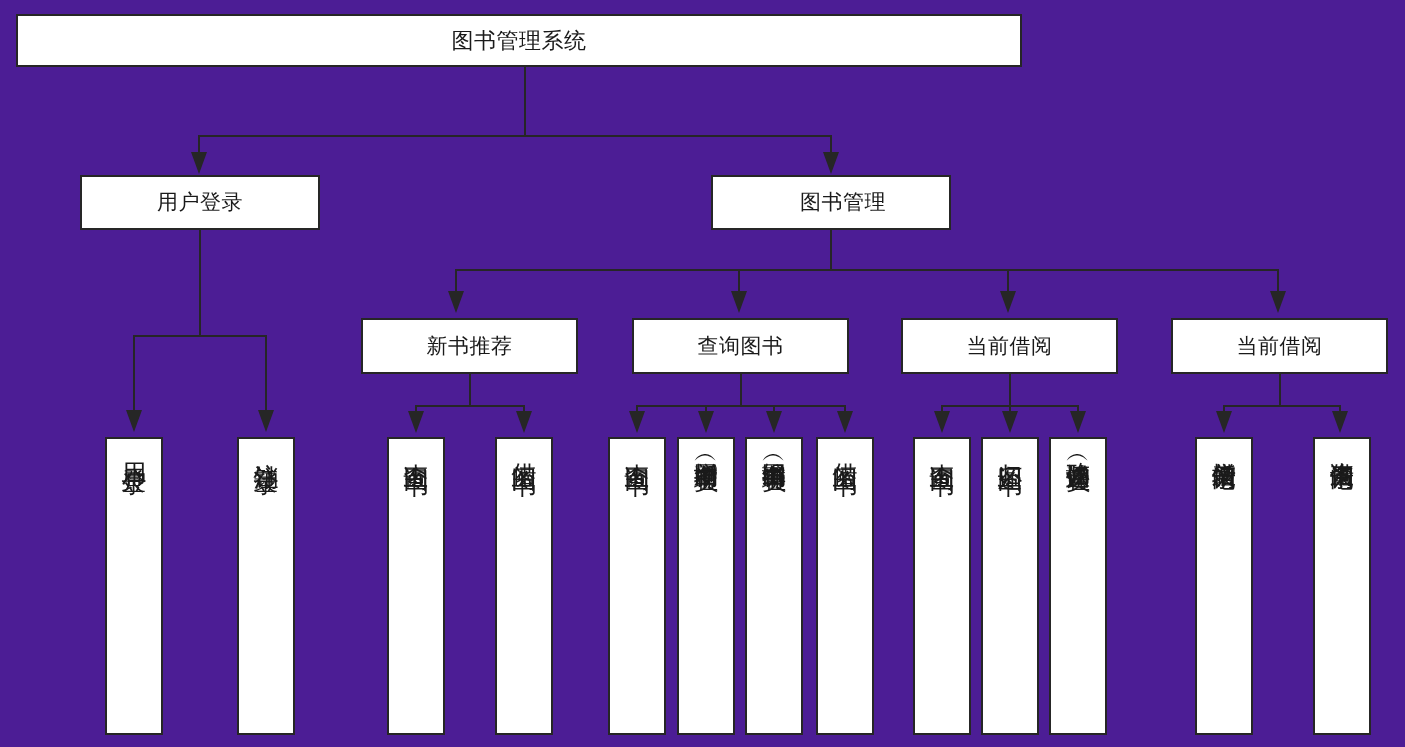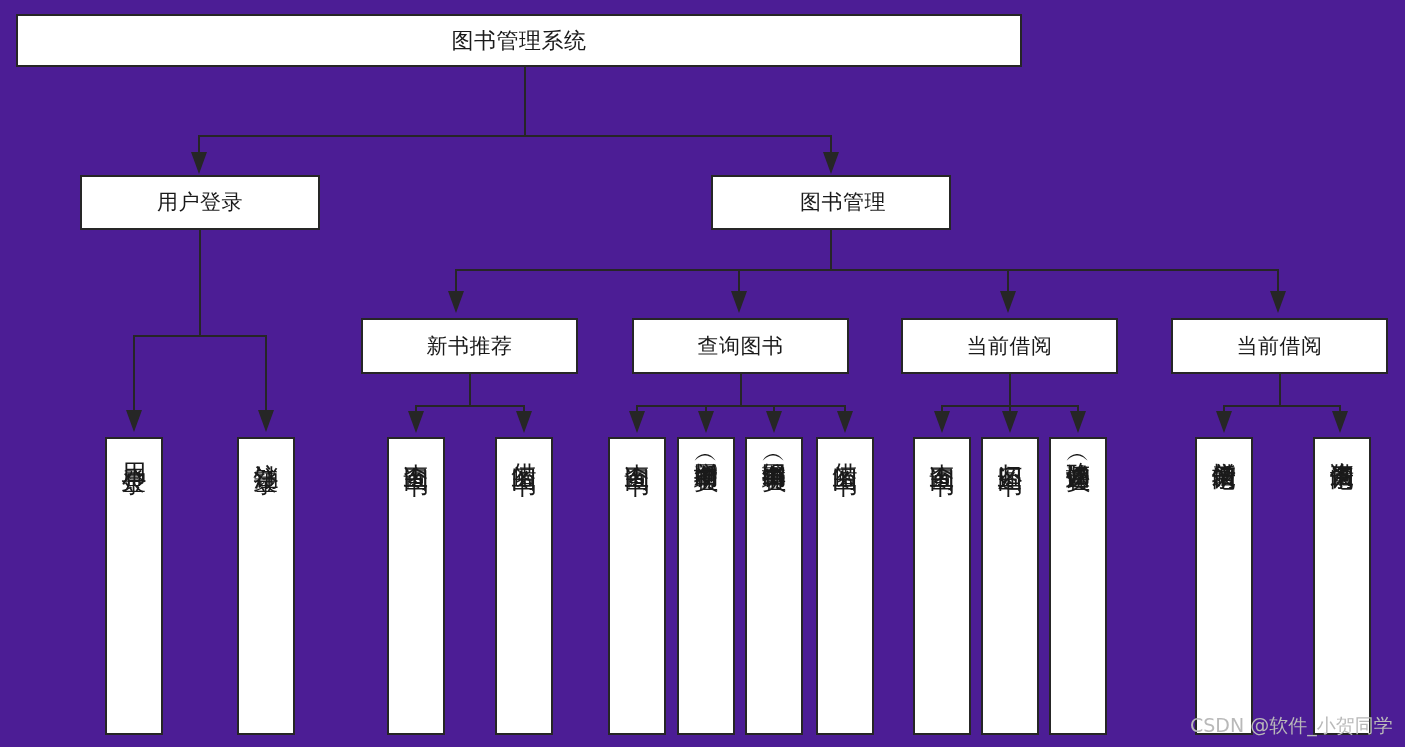--- a/index.html
+++ b/index.html
@@ -215,15 +215,14 @@
     <span class="lbl">确认归还（管理员）</span>
   </div>
 
   <div class="node v tall" style="left:1195px; top:437px; width:58px; height:298px;">
     <span class="lbl">新增借阅记录</span>
   </div>
   <div class="node v tall" style="left:1313px; top:437px; width:58px; height:298px;">
     <span class="lbl">查询借阅记录</span>
   </div>
 
-  <div id="watermark" style="left:1190px; top:713px;">CSDN @软件_小贺同学</div>
 
 </div>
 
 </body></html>

